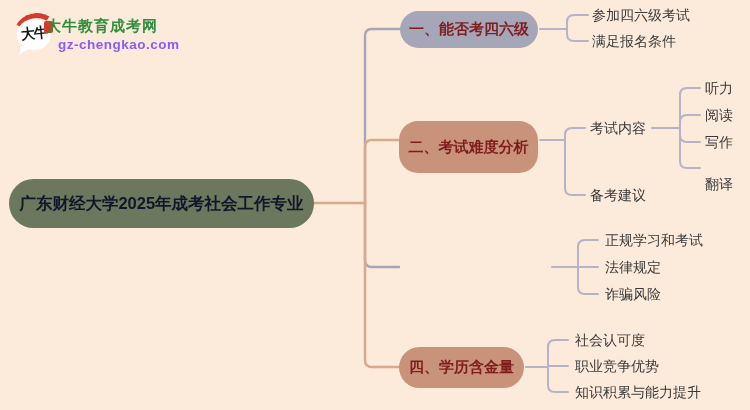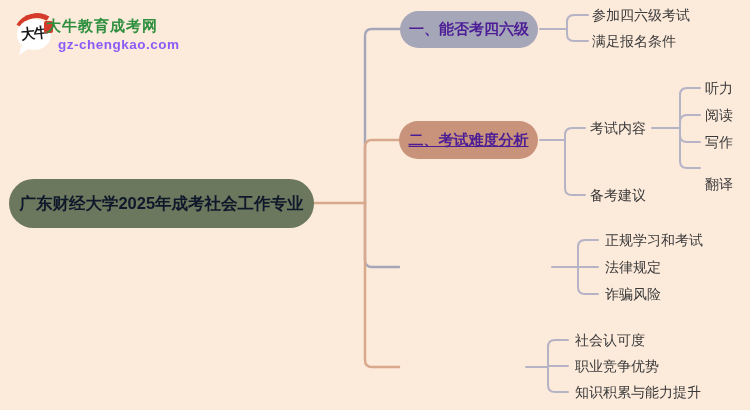--- a/index.html
+++ b/index.html
@@ -56,26 +56,26 @@
   .pill {
     position:absolute; z-index:2;
     display:flex; align-items:center; justify-content:center;
     font-weight:bold; white-space:nowrap;
   }
   .root-pill {
     left:9px; top:179px; width:305px; height:49px;
     background:#6b785d; color:#0f172a;
     border-radius:25px; font-size:16.5px;
   }
-  .branch-pill { font-size:15px; color:#4c1d95; }
+  .branch-pill { font-size:15px; color:#7f1d1d; }
   .pill-gray   { background:#a6a6b9; }
   .pill-salmon { background:#c8937a; }
 
   .b1 { left:400px; top:11px;  width:138px; height:37px; border-radius:19px; }
-  .b2 { left:399px; top:121px; width:139px; height:38px; border-radius:19px;text-decoration:underline; }
+  .b2 { left:399px; top:121px; width:139px; height:52px; border-radius:19px; }
   .b3 { left:399px; top:247px; width:151px; height:39px; border-radius:20px; }
   .b4 { left:399px; top:347px; width:125px; height:41px; border-radius:21px; }
 
   .leaf {
     position:absolute; z-index:2;
     font-size:14px; color:#3a3a3a; line-height:20px; white-space:nowrap;
   }
 </style>
 </head>
 <body>
@@ -130,20 +130,21 @@
     </div>
     <div class="logo-seal"></div>
     <div class="logo-name">大牛教育成考网</div>
     <div class="logo-domain">gz-chengkao.com</div>
   </div>
 
   <div class="pill root-pill">广东财经大学2025年成考社会工作专业</div>
 
   <div class="pill branch-pill pill-gray b1">一、能否考四六级</div>
   <div class="pill branch-pill pill-salmon b2">二、考试难度分析</div>
+  <div class="pill branch-pill pill-salmon b4">四、学历含金量</div>
 
   <div class="leaf" style="left:592px; top:31px;">满足报名条件</div>
   <div class="leaf" style="left:592px; top:5px;">参加四六级考试</div>
 
   <div class="leaf" style="left:590px; top:118px;">考试内容</div>
   <div class="leaf" style="left:590px; top:185px;">备考建议</div>
 
   <div class="leaf" style="left:705px; top:78px;">听力</div>
   <div class="leaf" style="left:705px; top:105px;">阅读</div>
   <div class="leaf" style="left:705px; top:132px;">写作</div>

